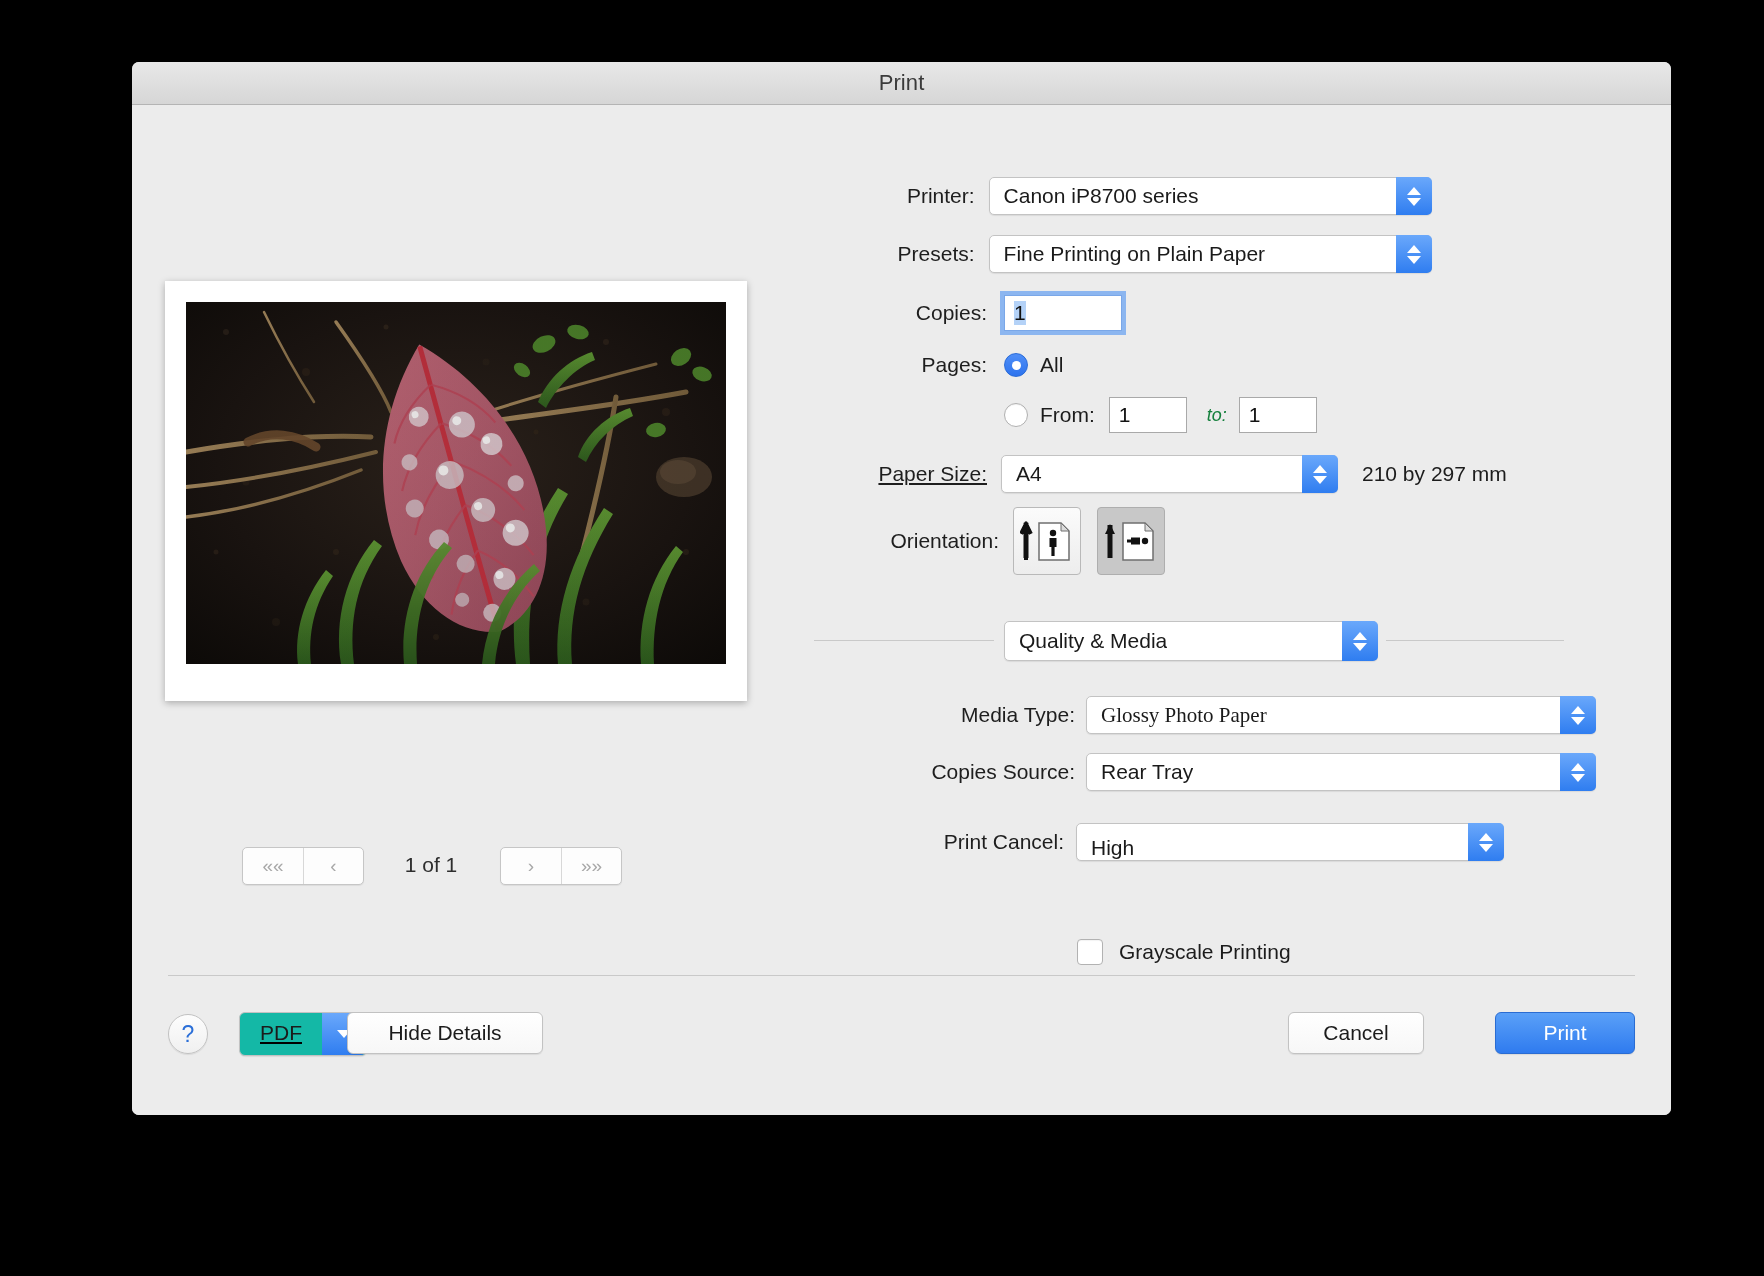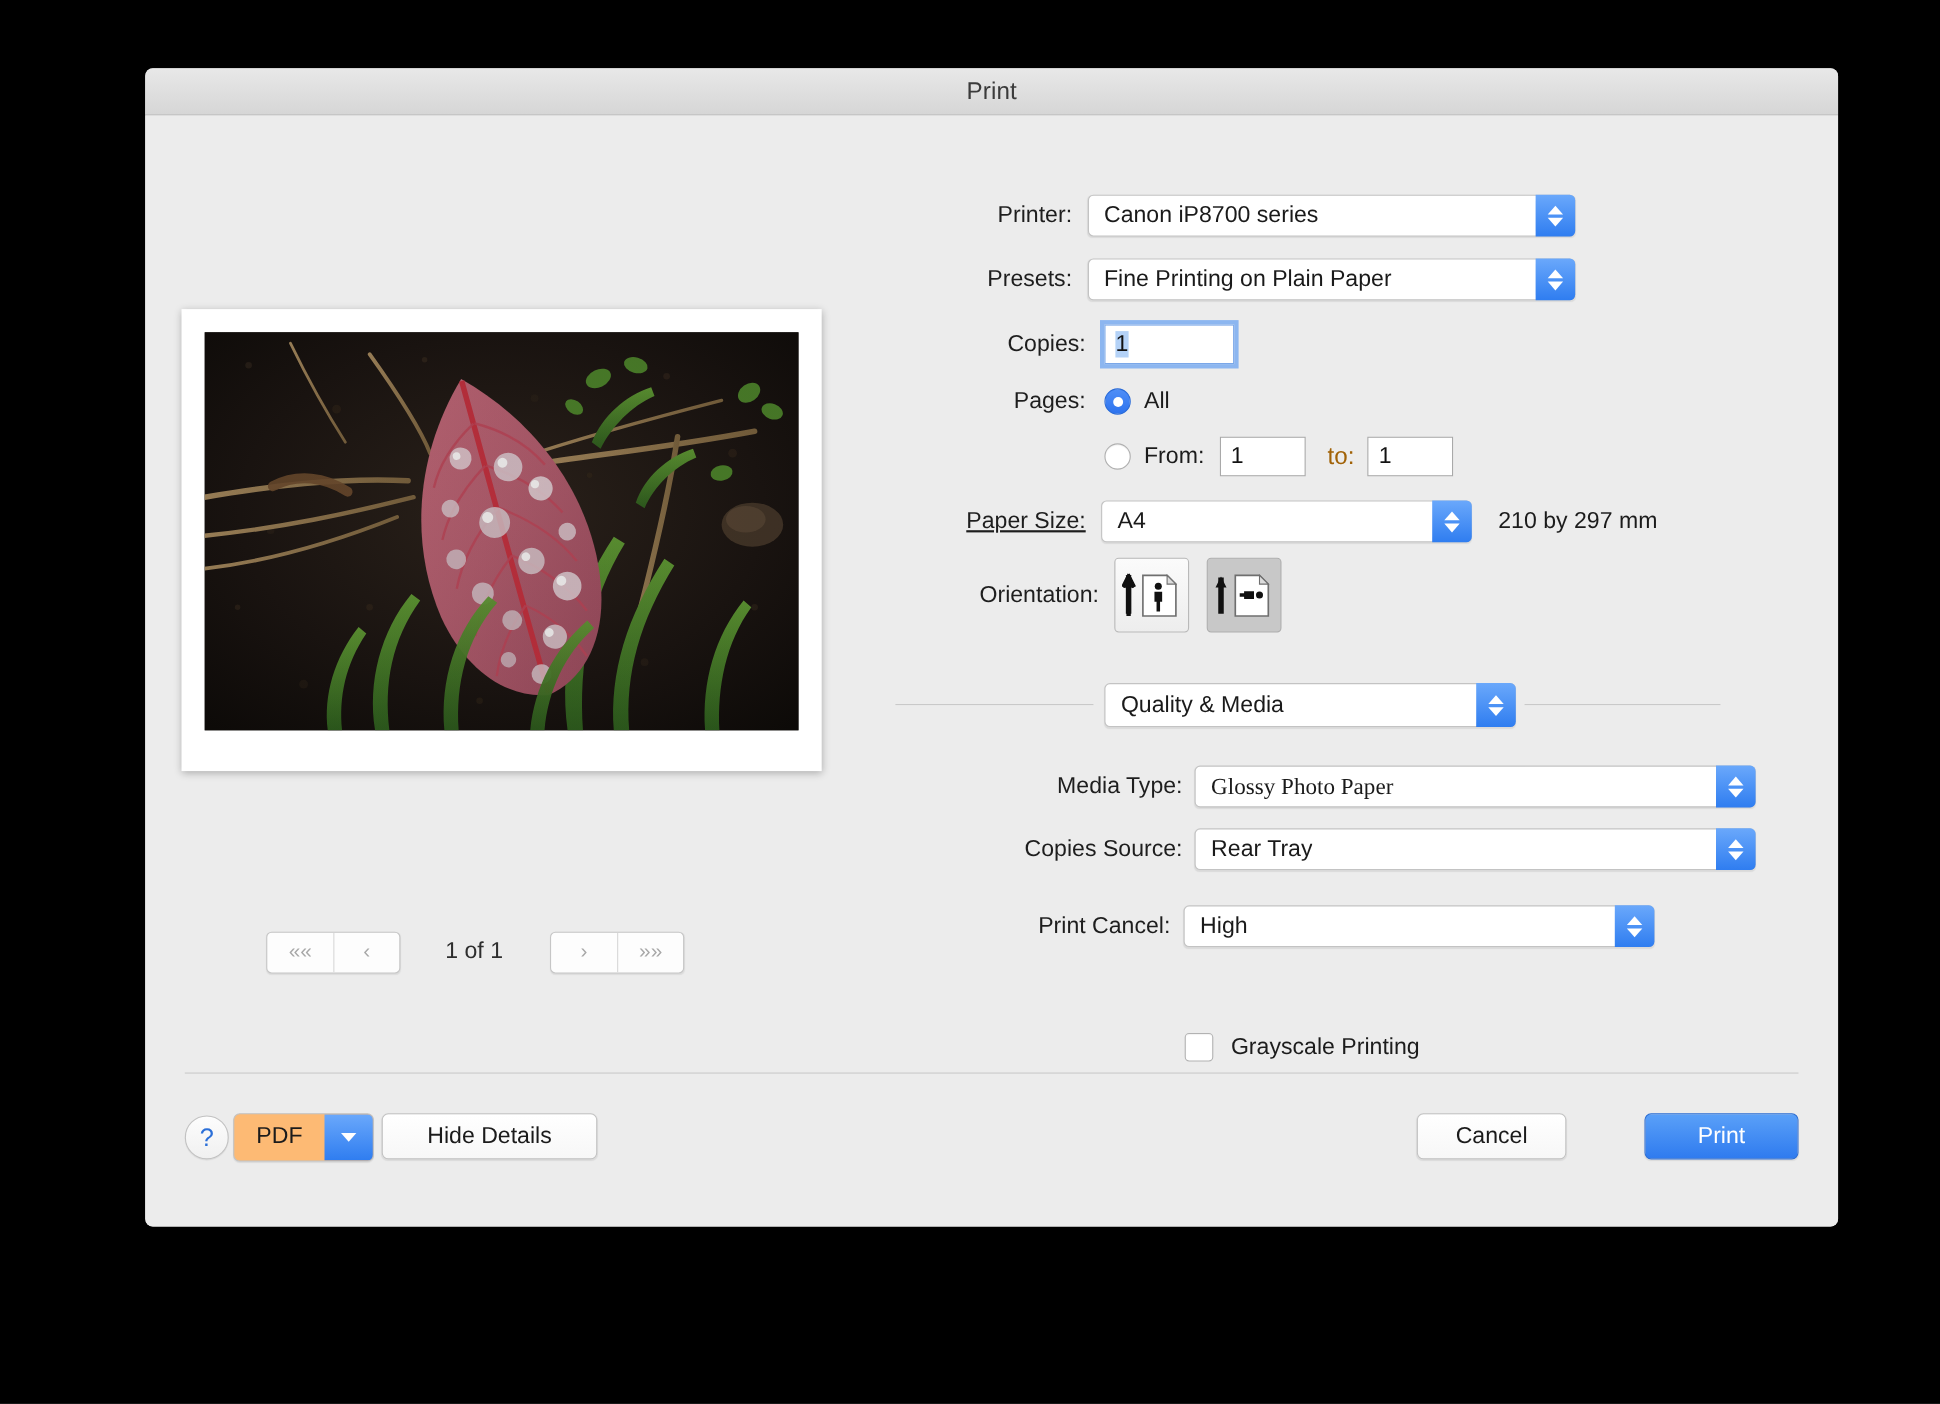--- a/index.html
+++ b/index.html
@@ -282,28 +282,29 @@
     border-radius: 50%;
     background: linear-gradient(to bottom,#fdfdfd,#f0f0f0);
     border: 1px solid #c2c2c2;
     color: #2b6fd8;
     font-size: 23px;
     display: flex; align-items: center; justify-content: center;
     box-shadow: 0 1px 1px rgba(0,0,0,0.08);
   }
   .pdf-btn {
     position: absolute;
-    left: 80px; top: 36px;
+    left: 107px; top: 36px;
     height: 42px;
     display: flex;
     border: 1px solid #c2c2c2;
     border-radius: 6px;
     overflow: hidden;
     box-shadow: 0 1px 1px rgba(0,0,0,0.08);
-    background: #fdba74;
+    background: #14b8a6;
+    text-decoration: underline;
   }
   .pdf-label {
     padding: 0 20px;
     font-size: 21px;
     color: #1b1b1b;
     line-height: 40px;
   }
   .pdf-arrow {
     width: 44px;
     background: linear-gradient(to bottom,#6aa8fb,#2f7df0);
@@ -523,21 +524,21 @@
           <div class="lbl" style="width:235px;">Pages:</div>
           <span class="radio radio-on" style="margin-left:17px;"></span>
           <span style="margin-left:12px; font-size:21px; color:#1c1c1c;">All</span>
         </div>
 
         <div class="row" style="left:0; top:292px; width:680px;">
           <div style="width:235px;"></div>
           <span class="radio radio-off" style="margin-left:17px;"></span>
           <span style="margin-left:12px; font-size:21px; color:#1c1c1c;">From:</span>
           <span class="field" style="margin-left:14px; width:78px;">1</span>
-          <span style="margin-left:20px; font-size:22px; color:#a16207;">to:</span>
+          <span style="margin-left:20px; font-size:18px; color:#15803d;font-style:italic;">to:</span>
           <span class="field" style="margin-left:12px; width:78px;">1</span>
         </div>
 
         <div class="row" style="left:0; top:350px; width:860px;">
           <div class="lbl" style="width:235px;text-decoration:underline;">Paper Size:</div>
           <div class="popup" style="margin-left:14px; width:337px;">
             <span class="val">A4</span>
             <span class="stepper">
               <span class="chev chev-up"></span>
                 <span class="chev chev-dn"></span>
@@ -600,21 +601,21 @@
             <span class="val">Rear Tray</span>
             <span class="stepper">
               <span class="chev chev-up"></span>
                 <span class="chev chev-dn"></span>
             </span>
           </div>
         </div>
 
         <div class="row" style="left:0; top:718px; width:930px;">
           <div class="lbl" style="width:312px;">Print Cancel:</div>
-          <div class="popup" style="margin-left:12px; width:428px;">
+          <div class="popup" style="margin-left:12px; width:428px;align-items:flex-end;">
             <span class="val">High</span>
             <span class="stepper">
               <span class="chev chev-up"></span>
                 <span class="chev chev-dn"></span>
             </span>
           </div>
         </div>
 
         <div class="row" style="left:0; top:834px; width:930px;">
           <span class="cbox" style="margin-left:325px;"></span>

